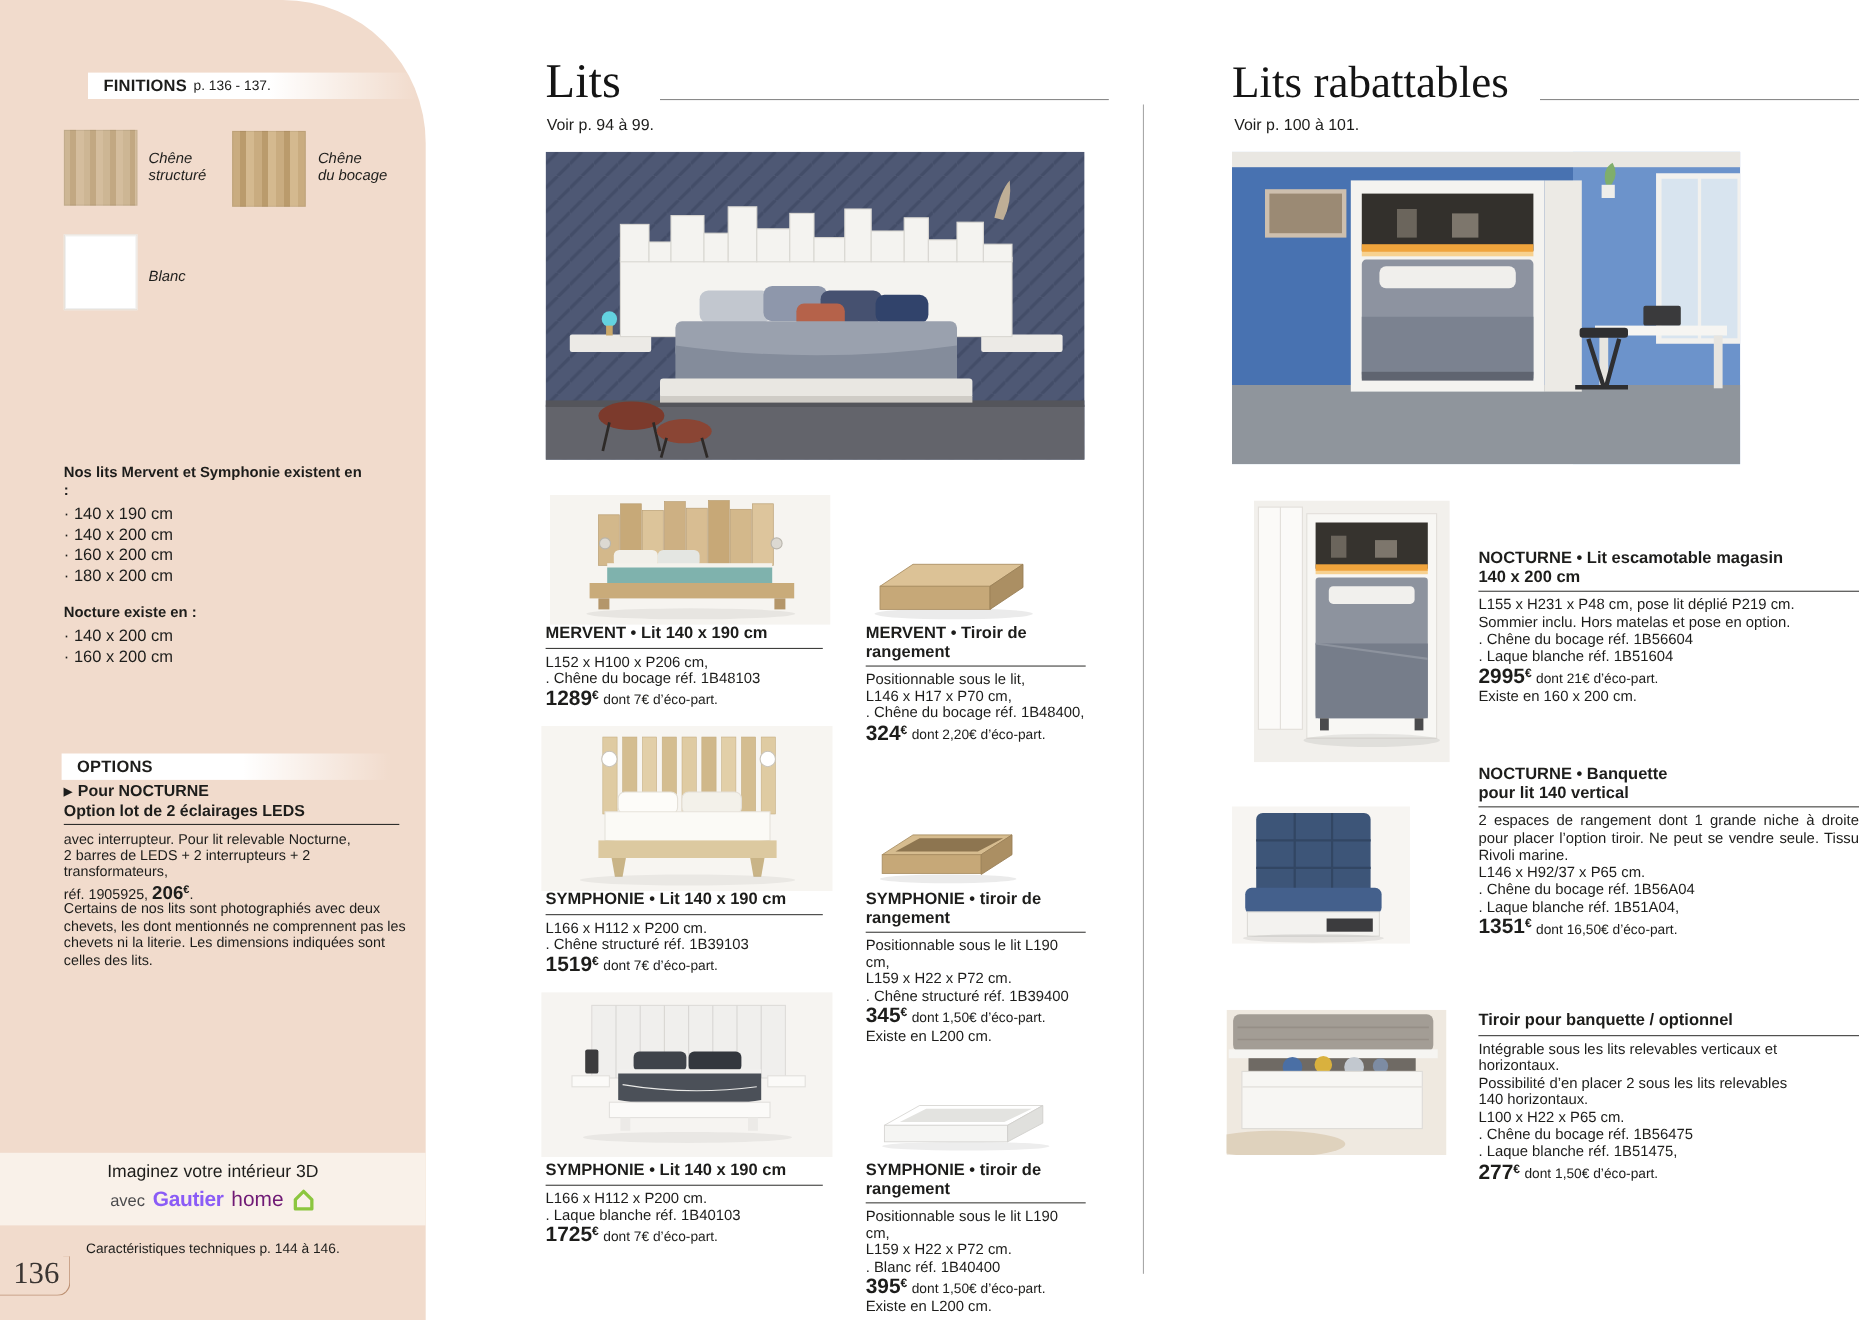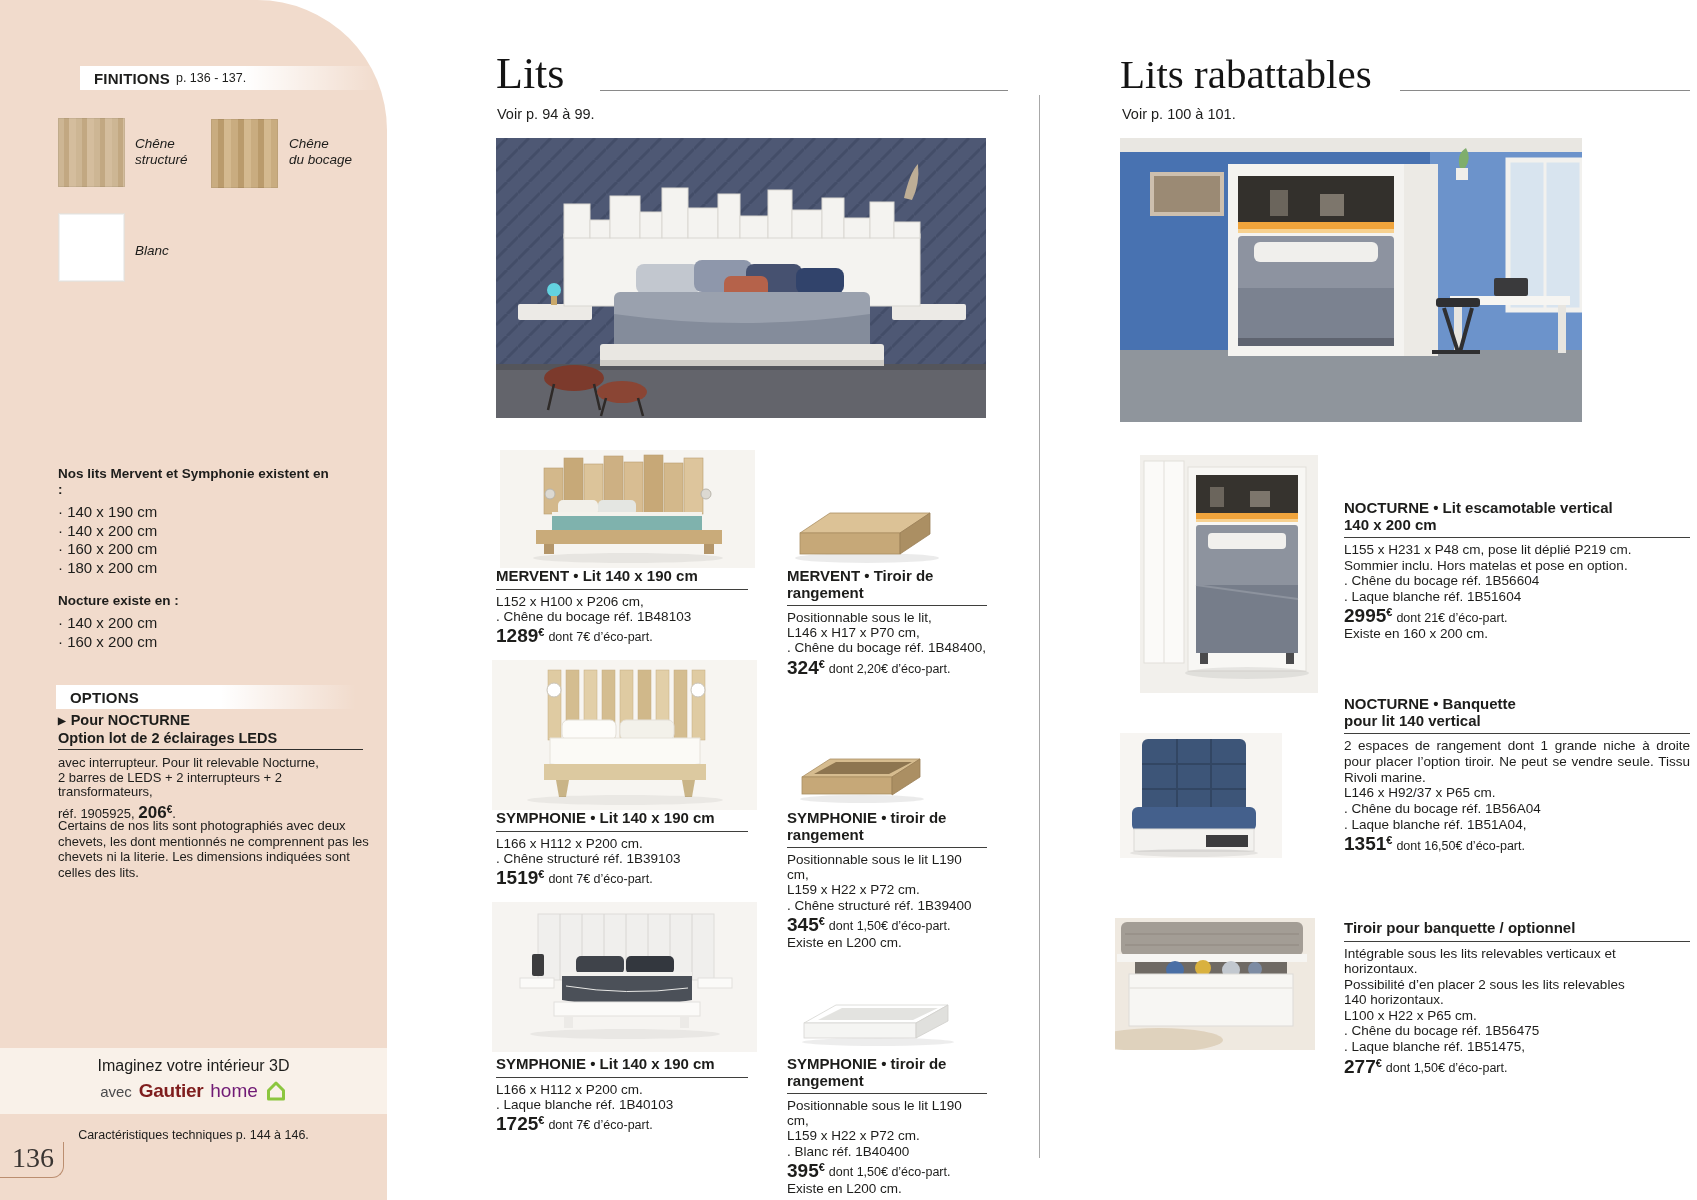--- a/index.html
+++ b/index.html
@@ -25,21 +25,21 @@
   .arrow{font-size:10px;margin-right:5px;position:relative;top:-1px;}
   .opt-rule{border-bottom:1px solid #2e2e2c;margin:3px 0 6px 0;width:305px;}
   .opt-desc{font-size:13px;line-height:14.5px;}
   .opt-ref{font-size:13px;line-height:19px;}
   .opt-amt{font-size:17px;font-weight:700;}
   .opt-eur{font-size:10px;font-weight:700;}
   .disclaimer{font-size:13px;line-height:15.5px;width:312px;}
   .footer-strip{left:0;top:1048px;width:387px;height:66px;background:#f9f1e9;text-align:center;}
   .f3d-1{font-size:16px;margin-top:9px;}
   .f3d-2{margin-top:5px;font-size:15px;color:#4b4b4d;display:flex;justify-content:center;align-items:center;gap:7px;}
-  .brand{font-weight:800;font-size:19px;color:#7f1d1d;letter-spacing:-.3px;}
+  .brand{font-weight:800;font-size:19px;color:#8b5cf6;letter-spacing:-.3px;}
   .brand2{font-size:19px;color:#701a75;}
   .technote{left:0;top:1128px;width:387px;text-align:center;font-size:12.5px;}
   .pagenum{left:12px;top:1142px;font-family:"Liberation Serif",serif;font-size:28px;color:#3a3532;}
   .pagetab{left:0;top:1142px;width:64px;height:36px;border-bottom:1.5px solid #bb8e70;
            border-right:1.5px solid #bb8e70;border-bottom-right-radius:12px;box-sizing:border-box;}
 
   
   .coltitle{font-family:"Liberation Serif",serif;font-weight:400;color:#141414;}
   .t-lits{left:496px;top:48px;font-size:44px;}
   .t-rab{left:1120px;top:50px;font-size:41px;}
@@ -83,21 +83,21 @@
   <div class="abs swlabel" style="left:289px;top:136px;">
     <div>Chêne</div>
     <div>du bocage</div>
   </div>
 
   <div class="abs swatch blancsw" style="left:58px;top:213px;"></div>
   <div class="abs swlabel" style="left:135px;top:243px;">
     <div>Blanc</div>
   </div>
 
-  <div class="abs" style="left:58px;top:422px;width:275px;margin-top:44px;">
+  <div class="abs" style="left:58px;top:422px;width:275px;">
     <div class="side-h">Nos lits Mervent et Symphonie existent en :</div>
     <div>
         <div class="bullet">140 x 190 cm</div>
         <div class="bullet">140 x 200 cm</div>
         <div class="bullet">160 x 200 cm</div>
         <div class="bullet">180 x 200 cm</div>
       </div>
     <div class="side-h" style="margin-top:16px;">Nocture existe en :</div>
     <div>
         <div class="bullet">140 x 200 cm</div>
@@ -461,21 +461,21 @@
       <circle cx="60" cy="52" r="9" fill="#4a6fa5"></circle>
       <circle cx="88" cy="50" r="8" fill="#d9b13e"></circle>
       <circle cx="116" cy="52" r="9" fill="#c2c8cf"></circle>
       <circle cx="140" cy="51" r="7" fill="#7d8ca3"></circle>
       <rect x="14" y="56" width="164" height="52" fill="#f7f6f3" stroke="#dddbd7"></rect>
       <path d="M14 70 h164" stroke="#e7e5e1" stroke-width="1.5"></path>
     </svg>
   </div>
 
   <div class="card rcol" style="left:1344px;top:500px;width:346px;">
-    <div class="ttl">NOCTURNE • Lit escamotable vertical</div>
+    <div class="ttl">NOCTURNE • Lit escamotable magasin</div>
     <div class="ttl">140 x 200 cm</div>
     <div class="rule"></div>
     <div>
         <div class="pline">L155 x H231 x P48 cm, pose lit déplié P219 cm.</div>
         <div class="pline">Sommier inclu. Hors matelas et pose en option.</div>
         <div class="pline">. Chêne du bocage réf. 1B56604</div>
         <div class="pline">. Laque blanche réf. 1B51604</div>
       </div>
     <div class="price"><span class="amt">2995</span><sup class="eur">€</sup><span class="pnote">dont 21€ d’éco-part.</span></div>
     <div>

